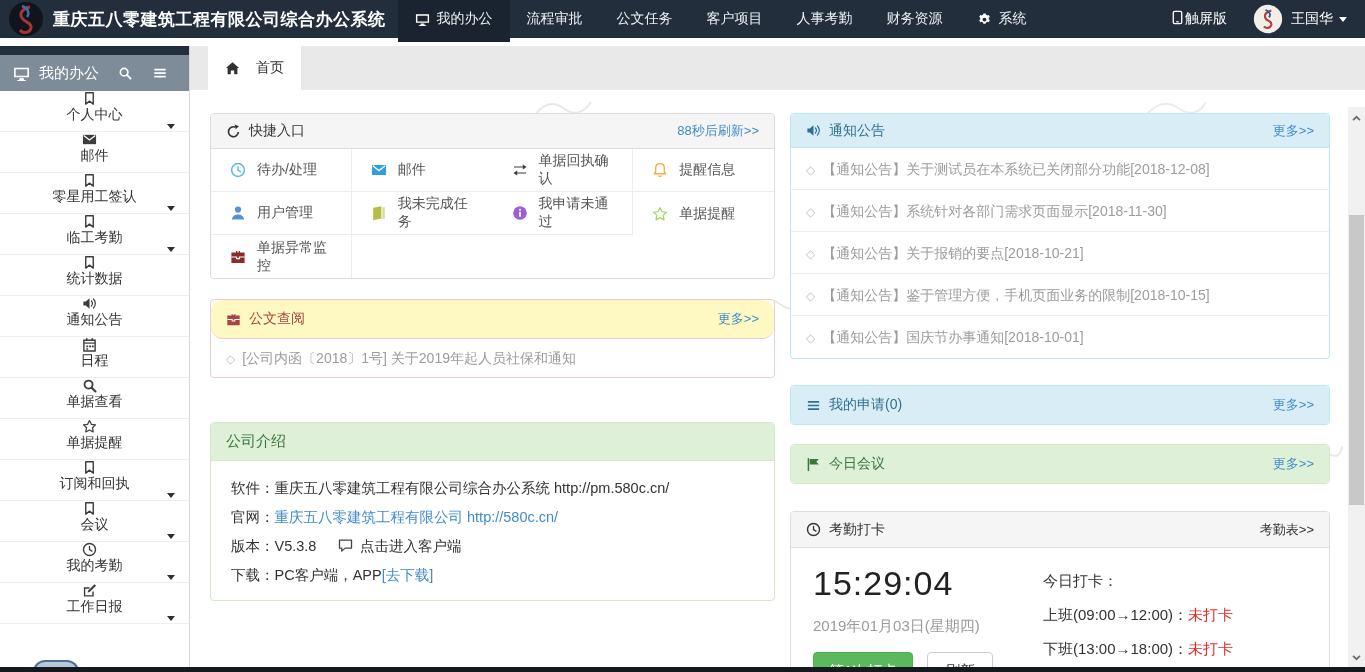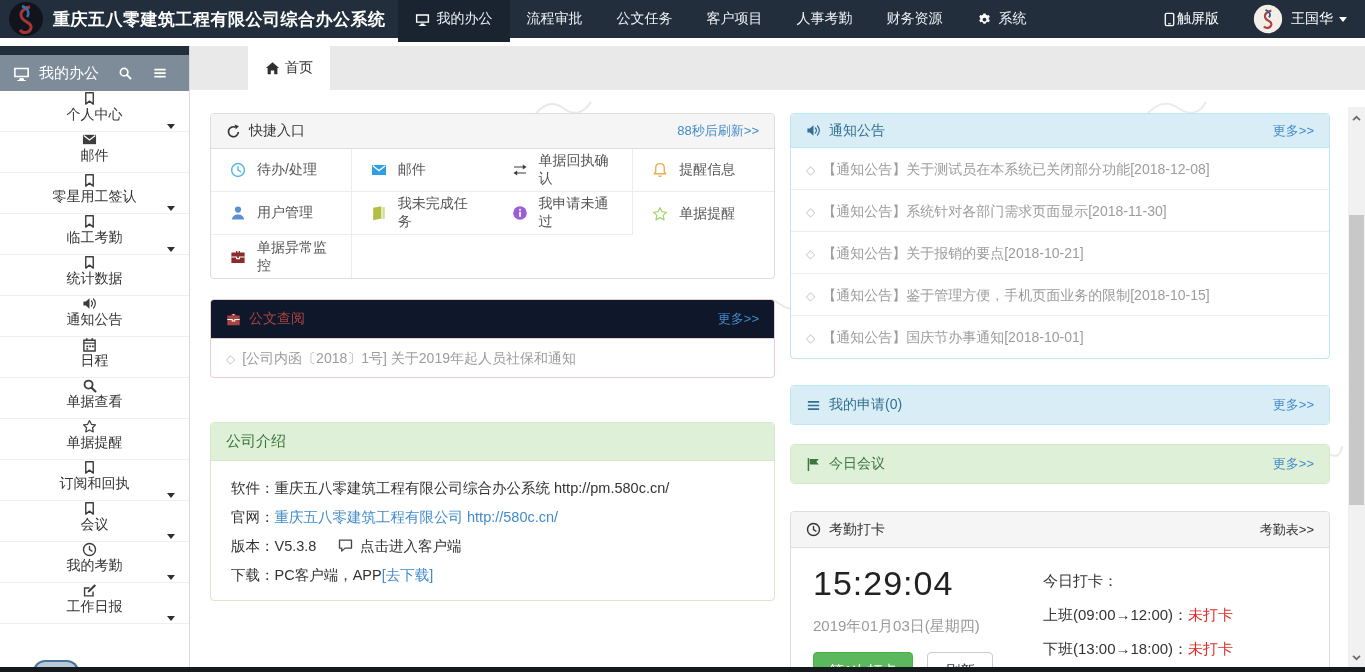--- a/index.html
+++ b/index.html
@@ -12,21 +12,21 @@
   .navbar { position:absolute; top:0; left:0; width:1365px; height:38px; background:#222e3c; display:flex; align-items:center; color:#fff; z-index:30; }
   .brand { display:flex; align-items:center; padding:0 12px 0 8px; height:46px; }
   .logo { width:36px; height:36px; margin-right:9px; }
   .logo svg { width:36px; height:36px; }
   .brand-title { font-size:17px; font-weight:bold; letter-spacing:.5px; white-space:nowrap; }
   .nav-main { display:flex; height:46px; }
   .nav-item { display:flex; align-items:center; gap:7px; padding:0 17px; font-size:14px; color:#edf1f5; cursor:pointer; white-space:nowrap; }
   .nav-item.active { background:#1a2431; }
   .nav-item .ic svg { width:15px; height:15px; }
   .nav-right { margin-left:auto; display:flex; align-items:center; padding-right:18px; }
-  .touch-link { display:flex; align-items:center; font-size:14px; margin-right:34px; cursor:pointer; }
+  .touch-link { display:flex; align-items:flex-start; font-size:14px; margin-right:26px; cursor:pointer; }
   .avatar { width:30px; height:30px; border-radius:50%; overflow:hidden; margin-right:8px; }
   .avatar svg { width:30px; height:30px; }
   .username { font-size:14px; cursor:pointer; }
   .caret { width:0; height:0; border-left:4px solid transparent; border-right:4px solid transparent; border-top:5px solid #fff; margin-left:6px; }
 
   
   .sidebar { position:absolute; top:46px; left:0; width:190px; height:626px; background:#fff; border-right:1px solid #d9d9d9; z-index:10; }
   .sidebar-topstrip { height:9px; background:#232e3d; }
   .sidebar-header { height:36px; background:#7e8c99; color:#fff; display:flex; align-items:center; padding:0 13px; font-size:15px; }
   .sidebar-header .ic { margin-right:9px; }
@@ -35,41 +35,41 @@
   .sh-icons .ic { cursor:pointer; }
   .sh-icons .ic svg { width:14px; height:14px; }
   .side-list { list-style:none; }
   .side-item { height:41px; display:flex; align-items:center; padding:0 14px; border-bottom:1px solid #efefef; font-size:14px; color:#333; cursor:pointer; background:#fff;flex-direction:column; }
   .side-item .ic { width:17px; margin-right:10px; color:#3d3d3d; }
   .caret-dark { width:0; height:0; border-left:4px solid transparent; border-right:4px solid transparent; border-top:5px solid #2f2f2f; margin-left:auto; }
   .bubble { position:absolute; left:33px; bottom:0; width:46px; height:12px; background:#b9c9d9; border:2px solid #4f7396; border-bottom:none; border-radius:24px 24px 0 0; }
 
   
   .tabbar { position:absolute; top:46px; left:190px; width:1175px; height:44px; background:#e9e9e9; z-index:5; }
-  .tab { position:absolute; left:18px; top:0; height:44px; background:#fff; display:flex; align-items:center; gap:5px; padding:0 17px; font-size:14px; color:#333; cursor:pointer;margin-left:40px; }
+  .tab { position:absolute; left:18px; top:0; height:44px; background:#fff; display:flex; align-items:center; gap:16px; padding:0 17px; font-size:14px; color:#333; cursor:pointer; }
   .tab .ic { color:#2f2f2f; }
 
   
   .page { position:absolute; top:90px; left:190px; width:1158px; height:582px; background:#fff; overflow:hidden; }
   .col-left { position:absolute; left:20px; top:23px; width:565px; }
   .col-right { position:absolute; left:600px; top:23px; width:540px; }
 
   .panel { border:1px solid #ddd; border-radius:4px; background:#fff; }
   .panel-heading { height:35px; display:flex; align-items:center; padding:0 15px; font-size:14px; border-bottom:1px solid #ddd; border-radius:3px 3px 0 0; }
   .panel-heading .ic { margin-right:8px; }
   .ph-title { white-space:nowrap; }
   .more { margin-left:auto; color:#428bca; font-size:13px; cursor:pointer; white-space:nowrap; }
   .more-dark { margin-left:auto; color:#333; font-size:13px; cursor:pointer; white-space:nowrap; }
 
   .panel-default { border-color:#ddd; }
   .panel-default > .panel-heading { background:#f5f5f5; color:#333; border-bottom-color:#ddd; }
   .panel-info { border-color:#bce8f1; }
   .panel-info > .panel-heading { background:#d9edf7; color:#31708f; border-bottom-color:#bce8f1; }
   .panel-danger { border-color:#ebccd1; }
-  .panel-danger > .panel-heading { background:#0f172a; color:#a94442; border-bottom-color:#ebccd1; }
+  .panel-danger > .panel-heading { background:#fef9c3; color:#a94442; border-bottom-color:#ebccd1;border-radius:12px; }
   .panel-success { border-color:#d6e9c6; }
   .panel-success > .panel-heading { background:#dff0d8; color:#3c763d; border-bottom-color:#d6e9c6; }
   .head-only > .panel-heading { border-bottom:none; border-radius:4px; height:38px; }
 
   
   #panel-quick { margin-bottom:20px; }
   .qgrid { display:grid; grid-template-columns:1fr 1fr 1fr 1fr; }
   .qcell { height:43px; display:flex; align-items:center; gap:11px; padding:0 19px; border-bottom:1px solid #ededed; font-size:14px; color:#555; cursor:pointer; }
   .qcell:nth-child(odd) { border-right:1px solid #ededed; }
   .qcell:nth-last-child(-n+2) { border-bottom:none; }

